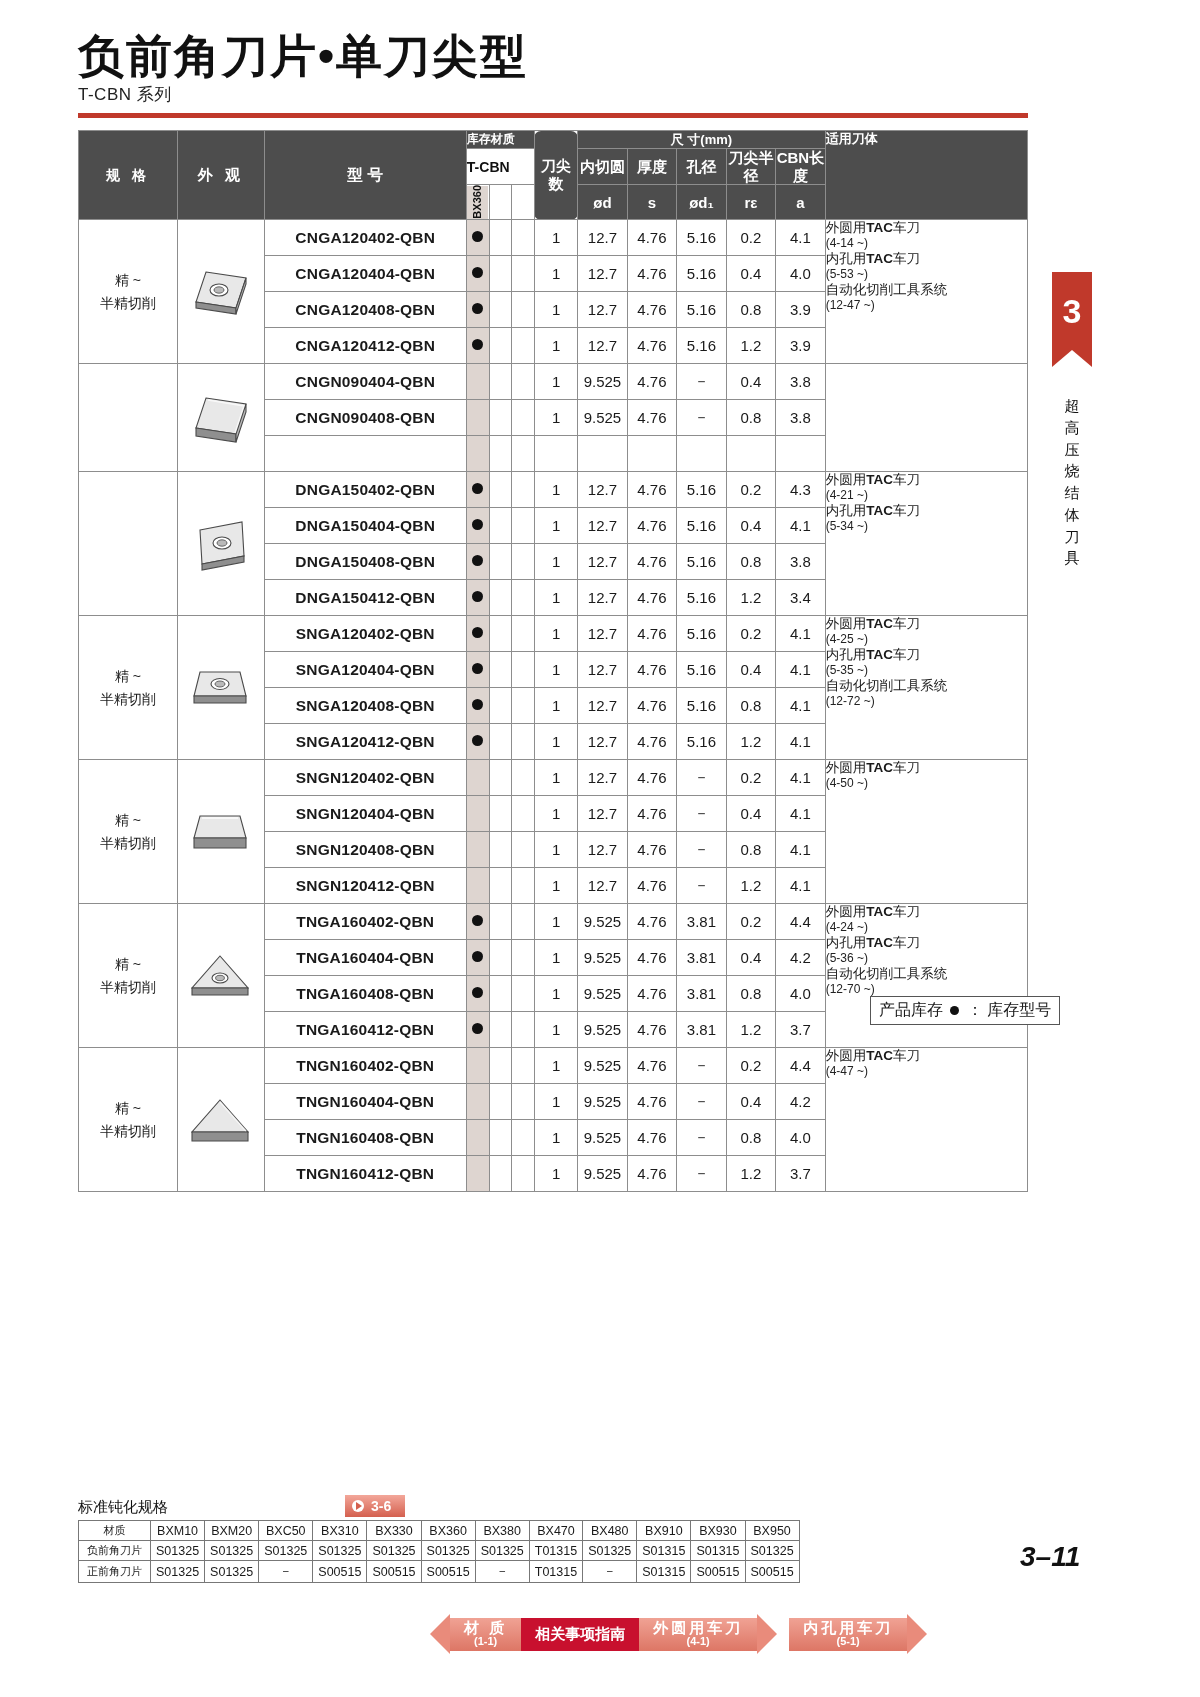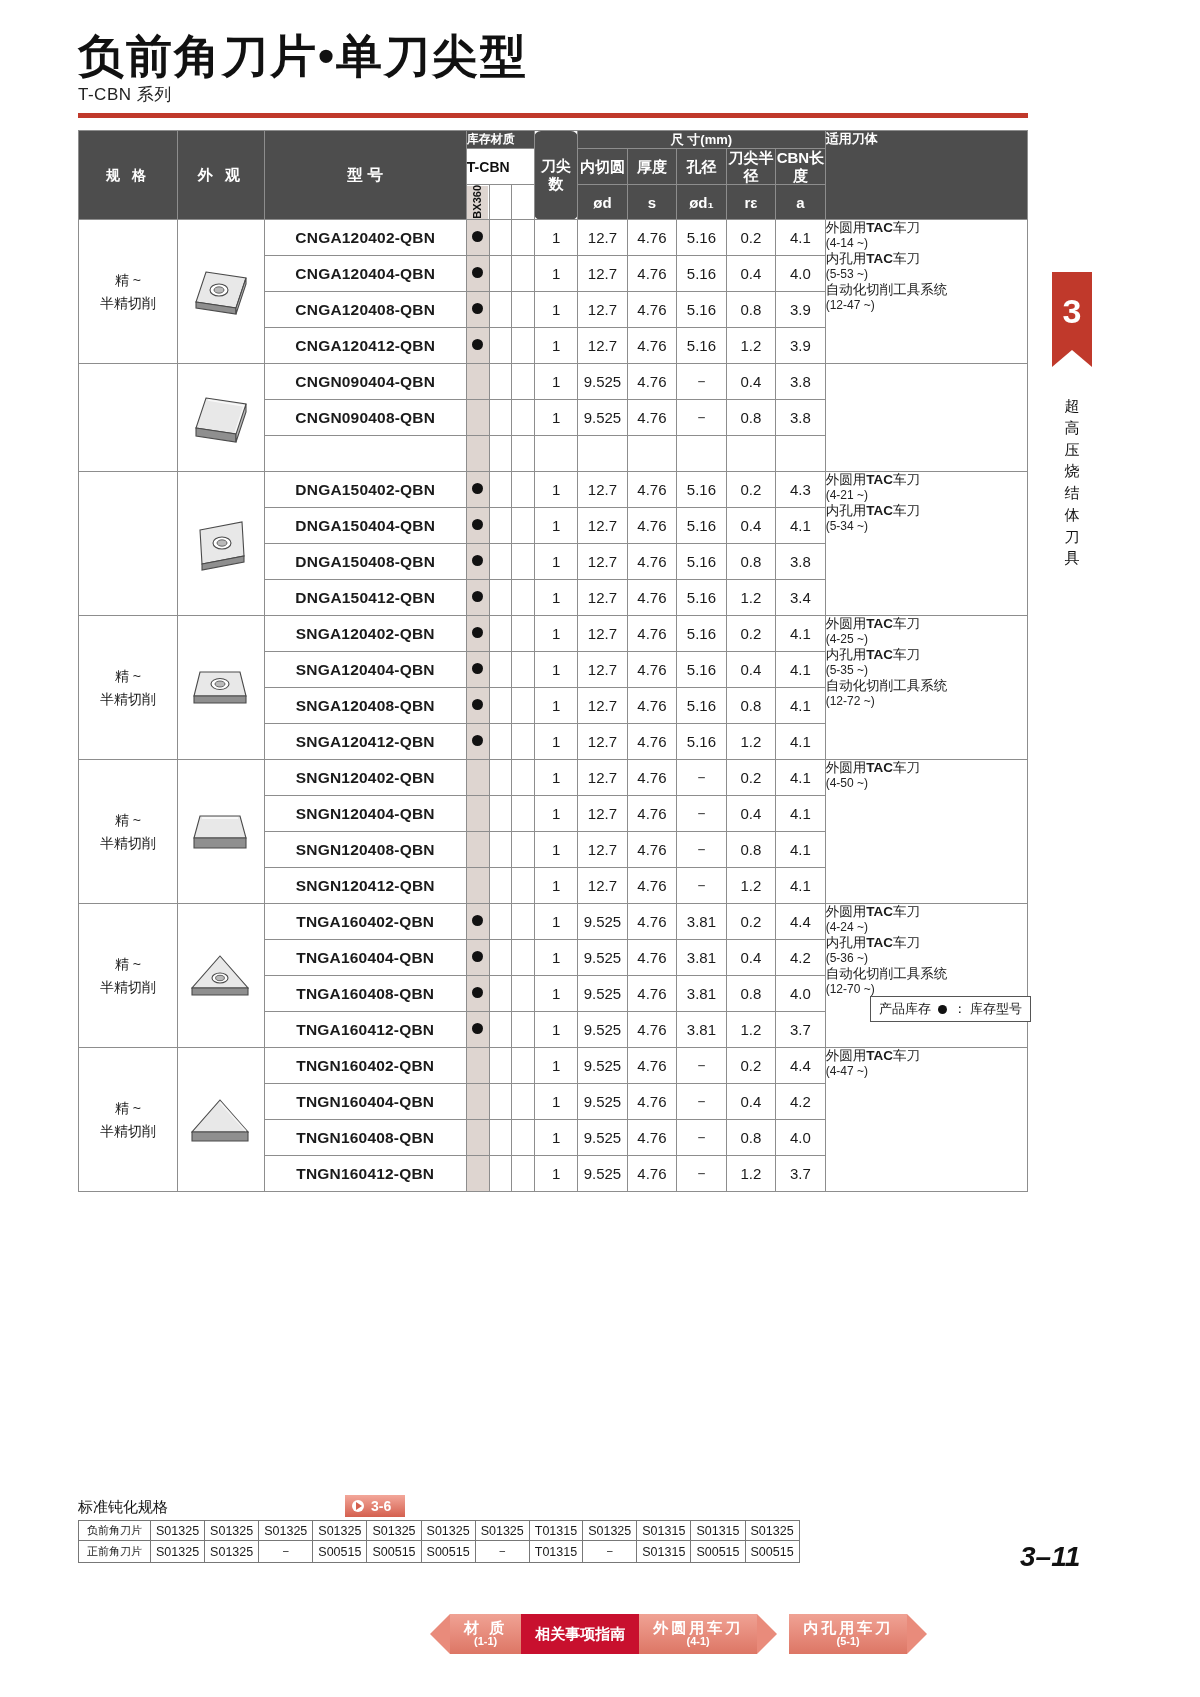--- a/index.html
+++ b/index.html
@@ -86,21 +86,21 @@
   .body-line b { font-weight:700; }
   .body-sub { font-size:12px; color:#222; line-height:1.3; }
 
   
   .ins { display:block; margin:0 auto; }
 
   
   #stock-legend {
     position:absolute; left:870px; top:996px;
     border:1px solid #555; background:#fff;
-    font-size:13px; padding:3px 8px; white-space:nowrap;
+    font-size:16px; padding:3px 8px; white-space:nowrap;
   }
   #stock-legend .dotl { display:inline-block; width:9px; height:9px; border-radius:50%; background:#111; margin:0 3px; vertical-align:middle; }
 
   
   #honing-title { position:absolute; left:78px; top:1498px; font-size:15px; color:#111; }
   #honing-ref {
     position:absolute; left:345px; top:1495px;
     background:linear-gradient(#f3a79a,#d4604f);
     color:#fff; font-size:14px; font-weight:700;
     padding:3px 14px 3px 26px; border-radius:0;
@@ -118,21 +118,21 @@
     position:absolute; left:78px; top:1520px;
     border-collapse:collapse; font-size:12.5px;
   }
   #honing-table td { border:1px solid #777; text-align:center; padding:2px 5px; white-space:nowrap; }
   #honing-table td.rowhdr { font-size:11px; width:72px; }
   #honing-table td.mat { font-size:12.5px; }
 
   
   #footer-nav { position:absolute; left:430px; top:1612px; display:flex; align-items:center; height:44px; }
   .navchip {
-    position:relative; height:40px;
+    position:relative; height:33px;
     background:linear-gradient(#f0a294,#dd7665);
     color:#fff; text-align:center;
     display:flex; flex-direction:column; justify-content:center;
     font-weight:700; padding:0 14px;
   }
   .navchip .l1 { font-size:15px; letter-spacing:3px; line-height:1.05; }
   .navchip .l2 { font-size:11px; line-height:1.2; }
   .arrow-left {
     width:0;height:0;border-top:20px solid transparent;border-bottom:20px solid transparent;
     border-right:20px solid #e98b7b;
@@ -642,20 +642,35 @@
   <span class="dotl"></span>
   <span>：</span>
   <span>库存型号</span>
 </div>
 
 <div id="honing-title">标准钝化规格</div>
 <div id="honing-ref">3-6</div>
 <table id="honing-table">
   <tbody id="honing-body">
       <tr>
+        <td class="rowhdr">材质</td>
+        <td class="mat">BXM10</td>
+        <td class="mat">BXM20</td>
+        <td class="mat">BXC50</td>
+        <td class="mat">BX310</td>
+        <td class="mat">BX330</td>
+        <td class="mat">BX360</td>
+        <td class="mat">BX380</td>
+        <td class="mat">BX470</td>
+        <td class="mat">BX480</td>
+        <td class="mat">BX910</td>
+        <td class="mat">BX930</td>
+        <td class="mat">BX950</td>
+      </tr>
+      <tr>
         <td class="rowhdr">负前角刀片</td>
         <td>S01325</td>
         <td>S01325</td>
         <td>S01325</td>
         <td>S01325</td>
         <td>S01325</td>
         <td>S01325</td>
         <td>S01325</td>
         <td>T01315</td>
         <td>S01325</td>

